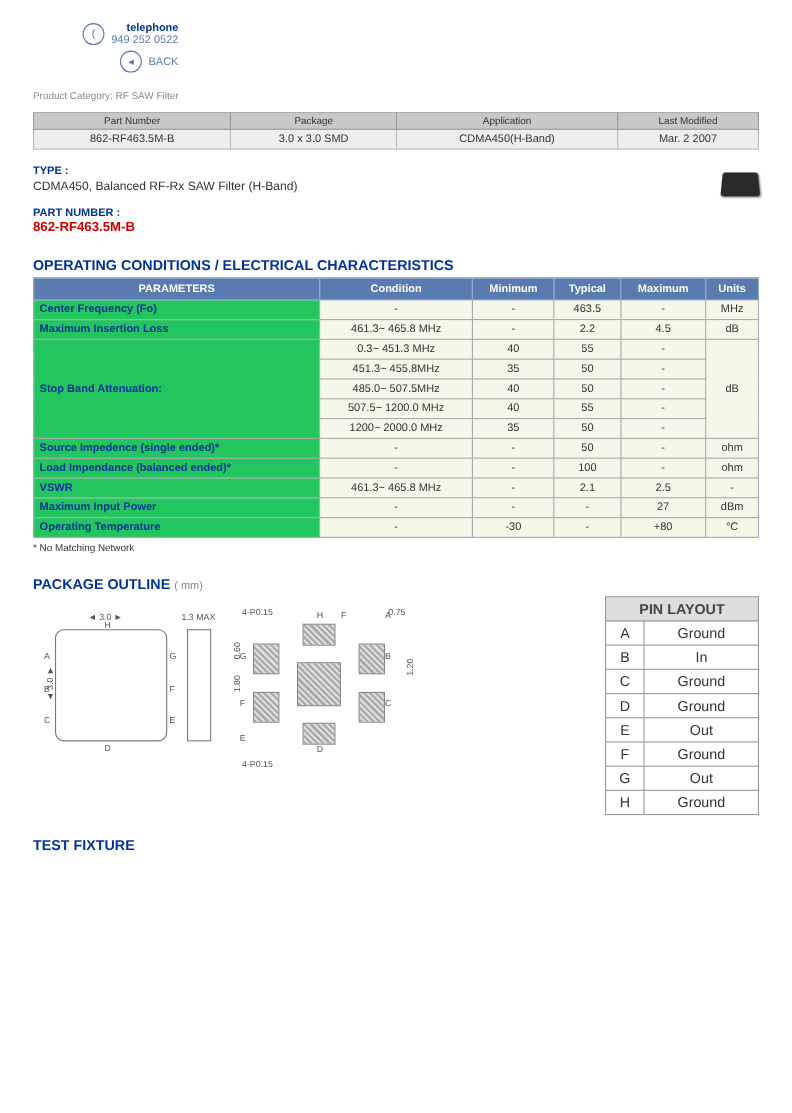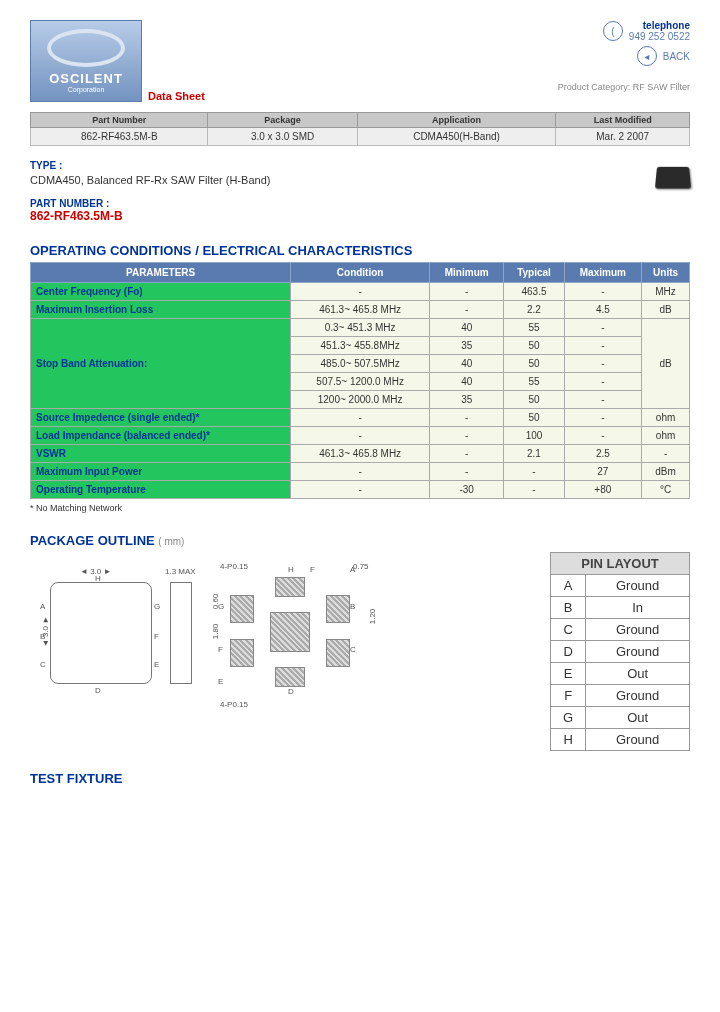--- a/index.html
+++ b/index.html
@@ -9,21 +9,21 @@
 .logo-ring{width:70px;height:30px;border:4px solid #dbe5f1;border-radius:50%;margin-bottom:4px}
 .logo-text{font-weight:bold;font-size:13px;letter-spacing:1px}
 .logo-sub{font-size:7px}
 .ds{font-size:11px}
 .ds .red{color:#c00;font-weight:bold}
 .right-top{text-align:right;font-size:10px;color:#5a7bb0}
 .tel-row{display:flex;align-items:center;gap:6px;justify-content:flex-end;margin-bottom:4px}
 .icon-circ{width:18px;height:18px;border:1px solid #5a7bb0;border-radius:50%;display:flex;align-items:center;justify-content:center;font-size:10px;color:#5a7bb0}
 .prodcat{color:#888;font-size:9px;margin-top:16px}
 .info-table{width:100%;border-collapse:collapse;margin:6px 0 14px}
-.info-table th{background:#c8c8c8;font-size:9px;font-weight:bold;border:1px solid #999;padding:2px}
+.info-table th{background:#c8c8c8;font-size:9px;font-weight:normal;border:1px solid #999;padding:2px}
 .info-table td{background:#eee;font-size:10px;border:1px solid #bbb;padding:3px;text-align:center}
 .lbl{color:#003399;font-weight:bold;font-size:10px}
 .type-val{margin:3px 0 12px;font-size:11px}
 .pn{color:#c00;font-weight:bold;font-size:12px;margin-bottom:14px}
 .chip{float:right;width:34px;height:24px;background:#2a2a2a;border-radius:3px;transform:perspective(80px) rotateX(25deg);margin-top:-6px;box-shadow:1px 1px 2px #888}
 h2{color:#003399;font-size:13px;margin:20px 0 4px}
 .unit{color:#888;font-weight:normal;font-size:10px}
 .char-table{width:100%;border-collapse:collapse;font-size:10px}
 .char-table th{background:#5a7bb0;color:#fff;padding:4px;border:1px solid #8fa6c8;font-weight:bold}
 .char-table td{background:#f5f7e8;padding:3px 5px;border:1px solid #aaa;text-align:center}
@@ -35,28 +35,20 @@
 .pin-table{border-collapse:collapse;font-size:13px;width:140px}
 .pin-table th{background:#ddd;border:1px solid #999;padding:3px;color:#444}
 .pin-table td{border:1px solid #999;padding:3px;text-align:center}
 .dim-arrow{position:absolute;font-size:8px;color:#555}
 .pad{position:absolute;background:repeating-linear-gradient(45deg,#aaa,#aaa 2px,#ddd 2px,#ddd 4px);border:1px solid #888}
 </style>
 </head>
 <body>
 
 <div class="header">
-  <div class="logo-block">
-    <div class="logo">
-      <div class="logo-ring"></div>
-      <div class="logo-text">OSCILENT</div>
-      <div class="logo-sub">Corporation</div>
-    </div>
-    <div class="ds"><span class="red">Data Sheet</span></div>
-  </div>
   <div class="right-top">
     <div class="tel-row">
       <span class="icon-circ">(</span>
       <div>
         <div style="color:#003399;font-weight:bold">telephone</div>
         <div>949 252 0522</div>
       </div>
     </div>
     <div class="tel-row">
       <span class="icon-circ">◂</span>

